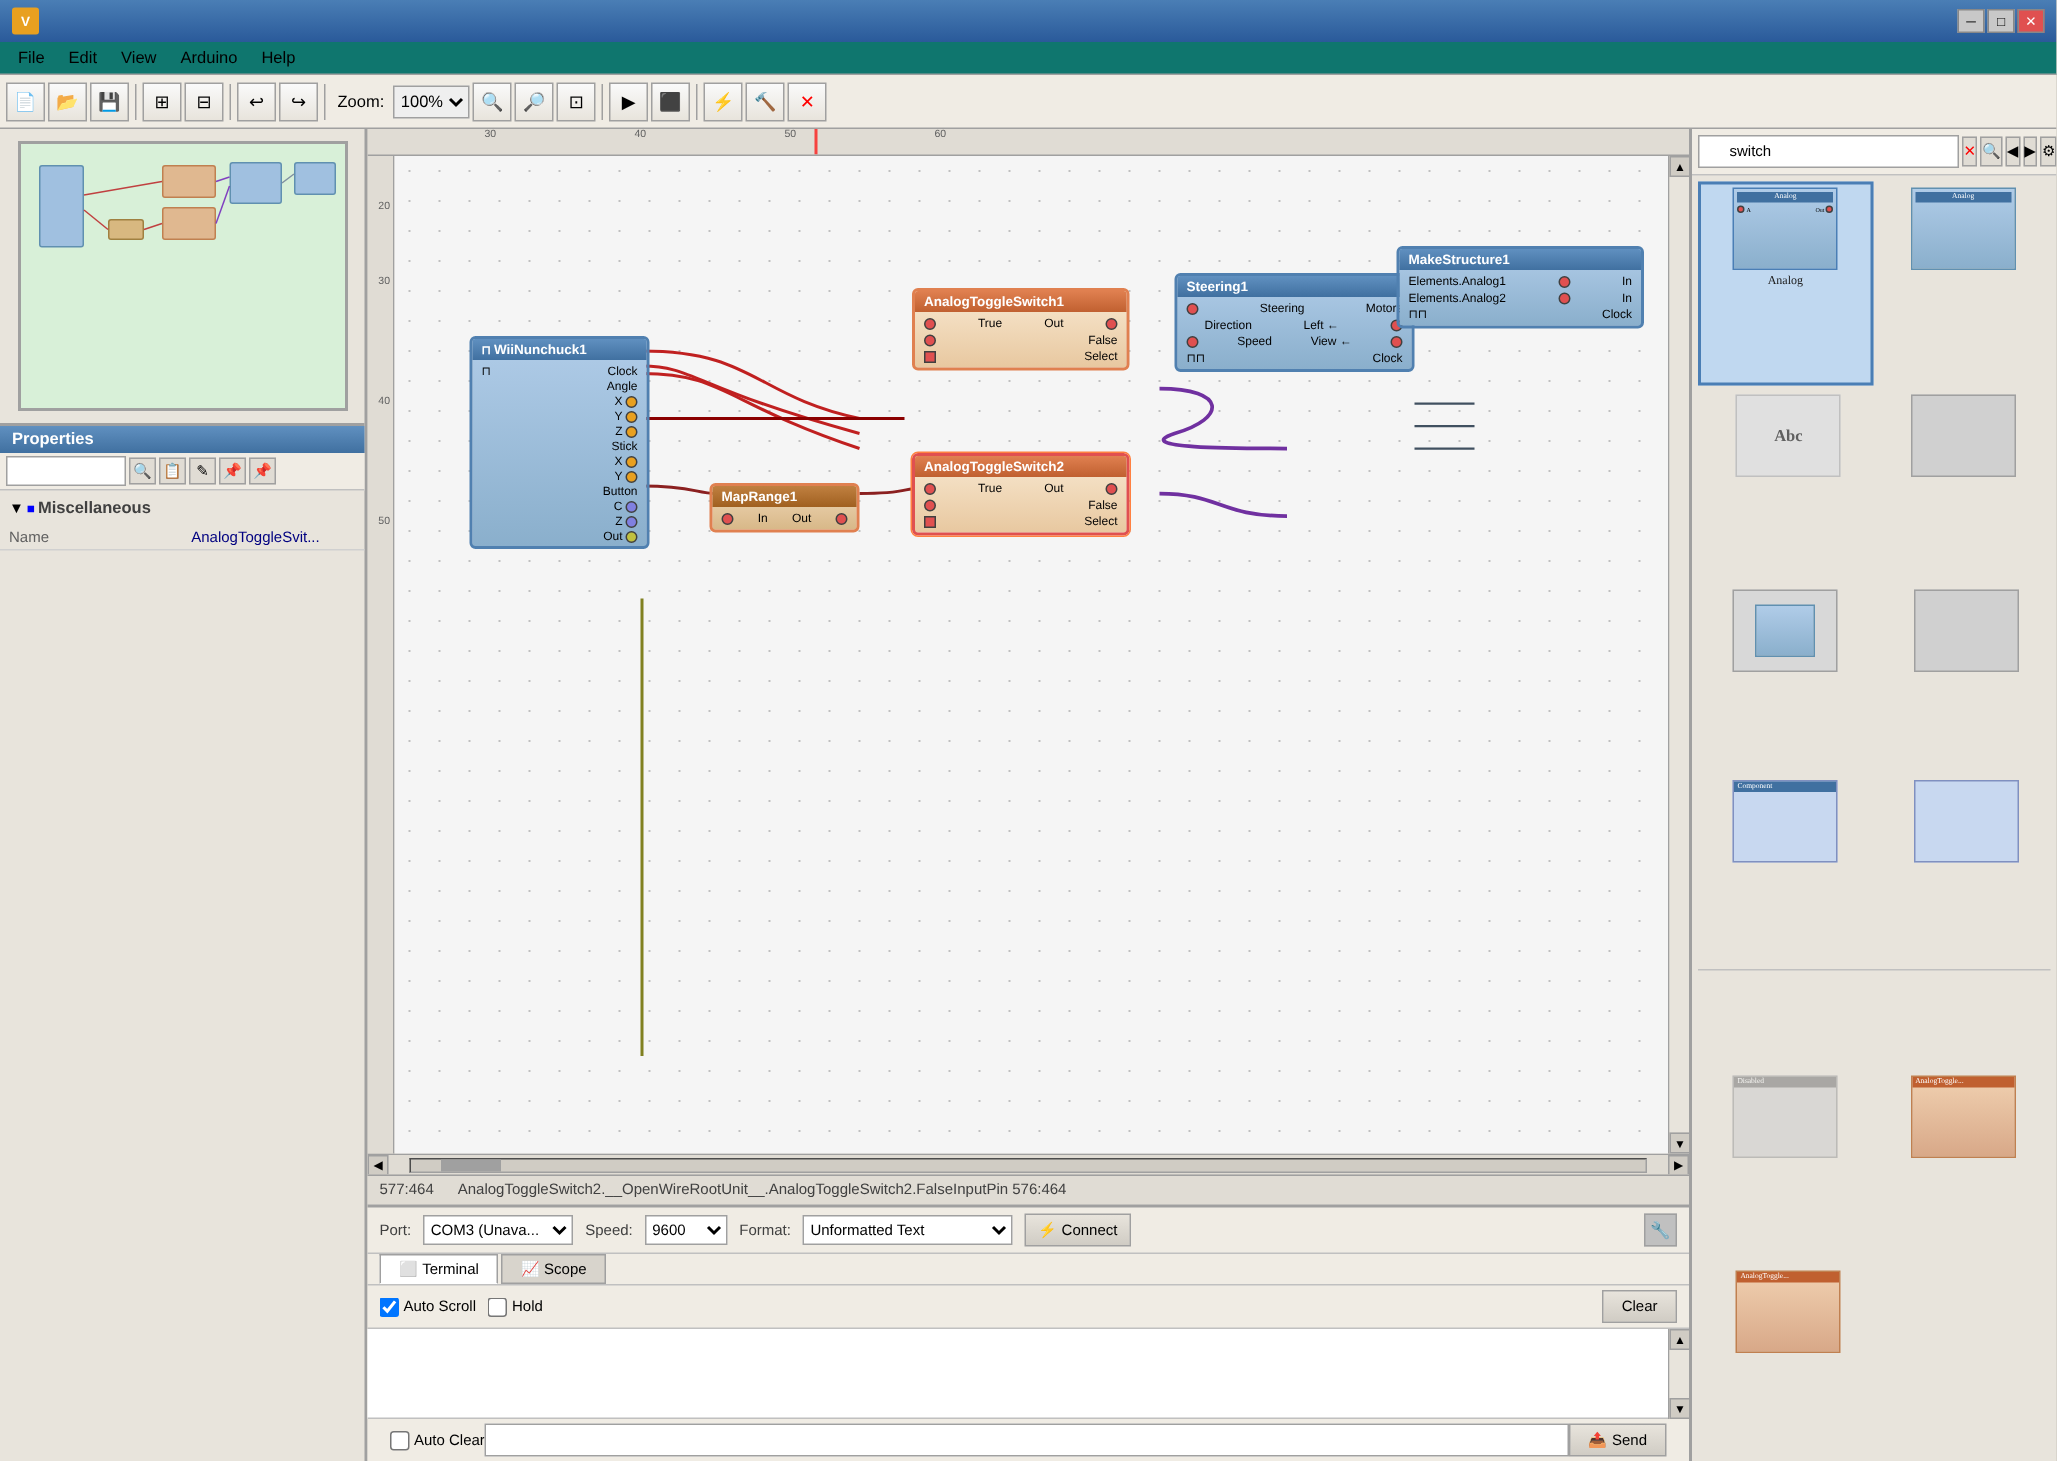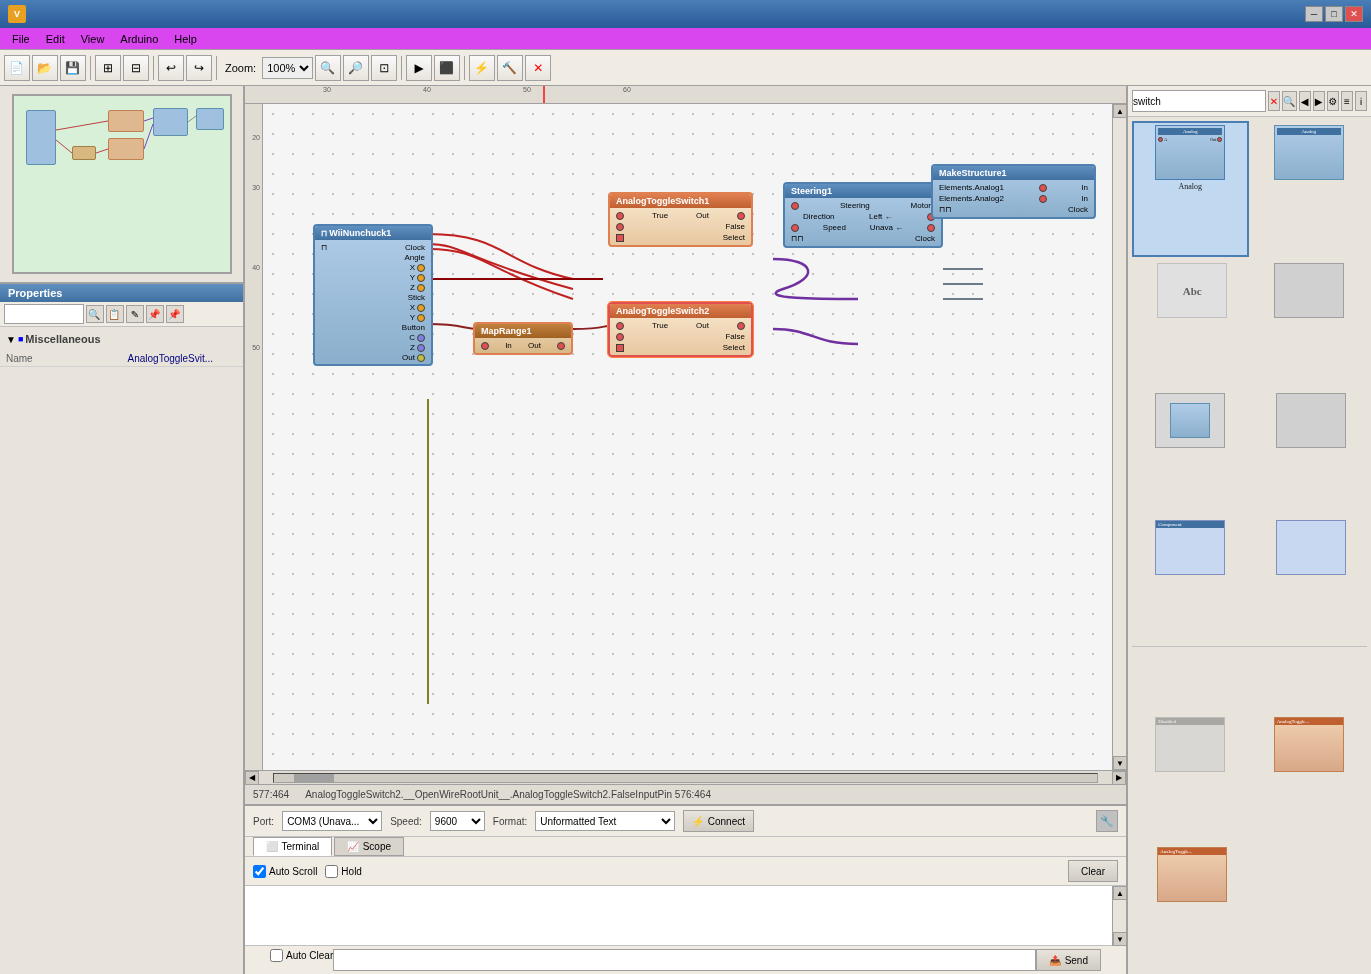--- a/index.html
+++ b/index.html
@@ -6,21 +6,21 @@
     body { font-family: 'Segoe UI', Tahoma, Geneva, Verdana, sans-serif; font-size: 11px; background: #d4d0c8; overflow: hidden; width: 1371px; height: 974px; }
 
     
     #titlebar { background: linear-gradient(to bottom, #4a7eb5, #2a5a9a); color: white; height: 28px; display: flex; align-items: center; justify-content: space-between; padding: 0 8px; }
     #titlebar .title { flex: 1; text-align: center; font-size: 12px; }
     #titlebar .win-controls { display: flex; gap: 2px; }
     #titlebar .win-btn { width: 18px; height: 16px; border: 1px solid #888; background: #c8c8c8; font-size: 9px; cursor: pointer; display: flex; align-items: center; justify-content: center; color: #000; }
     #titlebar .win-btn.close { background: #e05050; color: white; }
 
     
-    #menubar { background: #d946ef; border-bottom: 1px solid #a0a0a0; height: 22px; display: flex; align-items: center; padding: 0 4px; }
+    #menubar { background: #0f766e; border-bottom: 1px solid #a0a0a0; height: 22px; display: flex; align-items: center; padding: 0 4px; }
     .menu-item { padding: 2px 8px; cursor: pointer; font-size: 11px; }
 
     
     #toolbar { background: #f0ece4; border-bottom: 1px solid #a0a0a0; height: 36px; display: flex; align-items: center; padding: 2px 4px; gap: 2px; }
     .tb-btn { width: 26px; height: 26px; border: 1px solid #a0a0a0; background: linear-gradient(to bottom, #fafafa, #e8e4dc); cursor: pointer; display: flex; align-items: center; justify-content: center; font-size: 12px; }
     .tb-sep { width: 1px; height: 24px; background: #a0a0a0; margin: 0 2px; }
     .zoom-label { font-size: 11px; margin: 0 4px; }
     .zoom-select { height: 22px; font-size: 11px; border: 1px solid #a0a0a0; }
 
     
@@ -93,29 +93,29 @@
     #serial-tabs { display: flex; align-items: center; padding: 0 8px; gap: 2px; border-bottom: 1px solid #c0c0c0; }
     .serial-tab { padding: 3px 12px; border: 1px solid #a0a0a0; background: #d8d4cc; cursor: pointer; font-size: 10px; display: flex; align-items: center; gap: 3px; }
     .serial-tab.active { background: white; border-bottom: 1px solid white; }
 
     #serial-options { display: flex; align-items: center; padding: 3px 8px; gap: 8px; border-bottom: 1px solid #c0c0c0; }
     .checkbox-label { display: flex; align-items: center; gap: 3px; font-size: 10px; cursor: pointer; }
     .clear-btn { margin-left: auto; height: 22px; padding: 0 12px; background: linear-gradient(to bottom, #e8e4dc, #d0ccc4); border: 1px solid #a0a0a0; cursor: pointer; font-size: 10px; }
 
     #serial-output { background: white; height: 60px; margin: 0; border-bottom: 1px solid #c0c0c0; padding: 4px; font-family: monospace; font-size: 10px; overflow-y: auto; }
 
-    #serial-input-row { display: flex; align-items: flex-start; padding: 3px 25px; gap: 0; }
+    #serial-input-row { display: flex; align-items: center; padding: 3px 15px; gap: 0; }
     #serial-input { flex: 1; height: 22px; border: 1px solid #a0a0a0; font-size: 10px; padding: 0 4px; }
     .send-btn { height: 22px; padding: 0 12px; background: linear-gradient(to bottom, #e8e4dc, #d0ccc4); border: 1px solid #a0a0a0; cursor: pointer; font-size: 10px; display: flex; align-items: center; gap: 3px; }
     .autoclear-label { display: flex; align-items: center; gap: 3px; font-size: 10px; }
 
     
     #right-panel { width: 245px; border-left: 2px solid #a0a0a0; background: #e8e4dc; display: flex; flex-direction: column; }
     #search-bar { display: flex; align-items: center; padding: 4px; gap: 2px; background: #f0ece4; border-bottom: 1px solid #c0c0c0; }
-    #search-input { flex: 1; height: 22px; border: 1px solid #a0a0a0; font-size: 10px; padding: 0 0; }
+    #search-input { flex: 1; height: 22px; border: 1px solid #a0a0a0; font-size: 10px; padding: 0 20px; }
     .search-icon-btn { width: 20px; height: 20px; border: 1px solid #a0a0a0; background: #e0dcd4; cursor: pointer; display: flex; align-items: center; justify-content: center; font-size: 10px; }
 
     #component-grid { display: grid; grid-template-columns: 1fr 1fr; gap: 2px; padding: 4px; overflow-y: auto; flex: 1; font-family: Liberation Serif, serif; }
     .comp-item { border: 2px solid transparent; padding: 2px; display: flex; flex-direction: column; align-items: center; cursor: pointer; }
     .comp-item.highlighted { border-color: #4a7eb5; background: #c0d8f0; }
     .comp-thumb { width: 60px; height: 50px; background: #b0cce8; border: 1px solid #6090b0; display: flex; align-items: center; justify-content: center; font-size: 7px; text-align: center; position: relative; overflow: hidden; }
     .comp-label { font-size: 8px; text-align: center; margin-top: 2px; color: #202020; }
     .comp-placeholder { width: 60px; height: 50px; background: #d0d0d0; border: 1px solid #a0a0a0; display: flex; align-items: center; justify-content: center; }
 
     
@@ -405,21 +405,21 @@
                 <span class="pin-label">Motors</span>
               </div>
               <div class="pin-row">
                 <span class="pin-label" style="margin-left:12px;">Direction</span>
                 <span class="pin-label">Left ←</span>
                 <div class="pin pin-out"></div>
               </div>
               <div class="pin-row">
                 <div class="pin pin-in"></div>
                 <span class="pin-label">Speed</span>
-                <span class="pin-label">Unava ←</span>
+                <span class="pin-label">View ←</span>
                 <div class="pin pin-out"></div>
               </div>
               <div class="pin-row">
                 <span style="font-size:8px;">⊓⊓</span>
                 <span class="pin-label">Clock</span>
               </div>
             </div>
           </div>
 
           <div class="node node-make" style="left:668px;top:60px;width:165px;">

